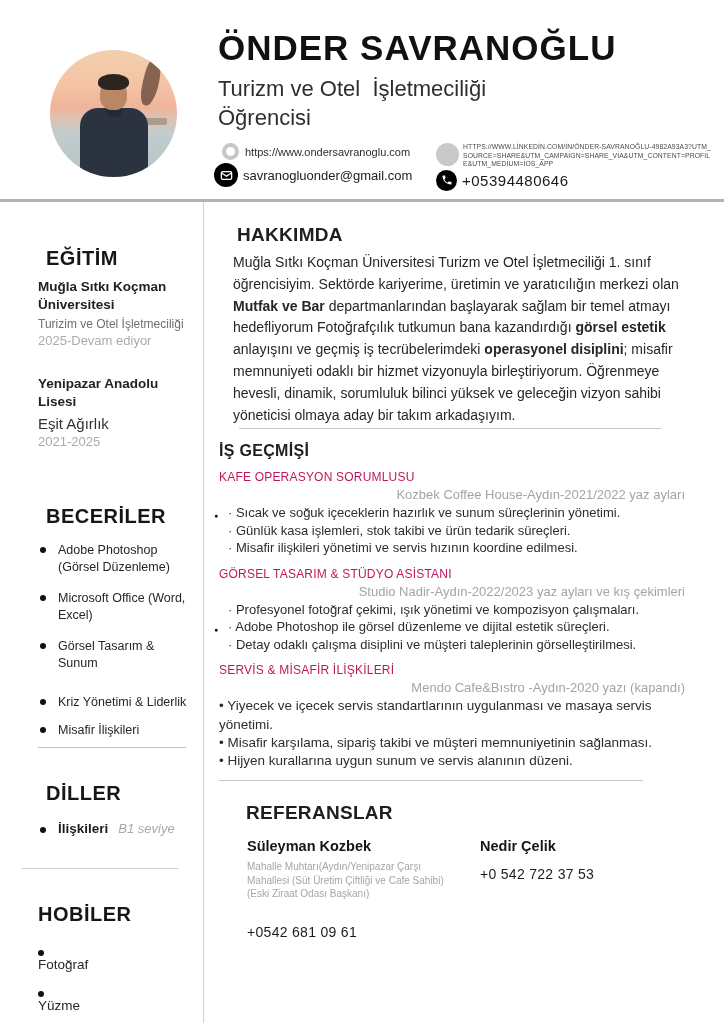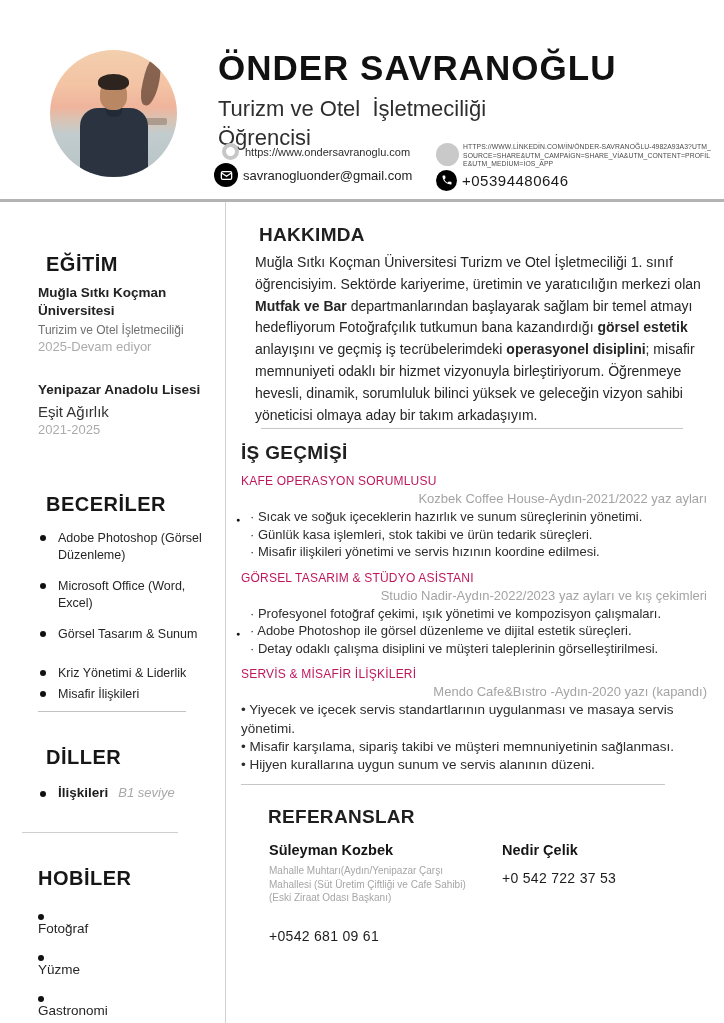--- a/index.html
+++ b/index.html
@@ -15,40 +15,40 @@
     position:absolute; left:50px; top:50px; width:127px; height:127px;
     border-radius:50%; overflow:hidden;
     background:linear-gradient(180deg,#f2cfae 0%,#f3c3a4 28%,#efb49c 45%,#d9c3b4 55%,#c2ccce 66%,#b7c3c6 100%);
   }
   .photo .pier { position:absolute; right:10px; top:68px; width:40px; height:7px; background:#8a7a6c; opacity:.55; border-radius:2px; }
   .photo .palm { position:absolute; right:18px; top:8px; width:16px; height:48px; background:#6b4a3a; opacity:.8; border-radius:40% 60% 50% 50%; transform:rotate(14deg); }
   .photo .head { position:absolute; left:50px; top:30px; width:27px; height:30px; background:#b98763; border-radius:46% 46% 42% 42%; }
   .photo .hair { position:absolute; left:48px; top:24px; width:31px; height:16px; background:#2d2420; border-radius:50% 50% 40% 40%; }
   .photo .body { position:absolute; left:30px; top:58px; width:68px; height:70px; background:#2c3340; border-radius:18px 18px 0 0; }
   .photo .collar { position:absolute; left:56px; top:58px; width:16px; height:9px; background:#222a35; border-radius:0 0 6px 6px; }
-  .headText { position:absolute; left:218px; top:48px; width:500px; }
+  .headText { position:absolute; left:218px; top:28px; width:500px; }
   .name { font-size:35px; font-weight:700; letter-spacing:1px; color:#111; white-space:nowrap; }
   .title { font-size:22px; color:#2e2e2e; line-height:29px; margin-top:6px; white-space:pre-wrap; }
   .contacts { position:absolute; left:214px; top:143px; width:506px; display:flex; }
   .c-col1 { width:222px; }
   .c-col2 { width:280px; }
   .c-row { display:flex; align-items:center; margin-bottom:3px; }
   .ringIcon { width:17px; height:17px; border:4px solid #c7c7c7; border-radius:50%; margin:0 6px 0 8px; flex:none; }
   .mailIcon { width:24px; height:24px; border-radius:50%; background:#000; display:flex; align-items:center; justify-content:center; margin-right:5px; flex:none; }
   .liIcon { width:23px; height:23px; border-radius:50%; background:#c9c9c9; margin-right:4px; flex:none; }
   .phIcon { width:21px; height:21px; border-radius:50%; background:#000; display:flex; align-items:center; justify-content:center; margin-right:5px; flex:none; }
   .url { font-size:11px; color:#2d2d2d; }
   .email { font-size:13px; color:#222; }
   .liUrl { font-size:6.8px; line-height:8.5px; color:#4a4a4a; letter-spacing:.1px; word-break:break-all; width:250px; }
   .liRow { align-items:flex-start; margin-bottom:1px; }
   .phone { font-size:15px; color:#1a1a1a; letter-spacing:.5px; }
   .topRule { position:absolute; top:199px; left:0; width:724px; height:3px; background:#b3b3b3; }
   
   .cols { position:absolute; top:202px; left:0; width:724px; height:821px; display:flex; }
-  .sidebar { width:226px; flex:none; border-right:1px solid #d2d2d2; padding:10px 14px 0 38px; }
+  .sidebar { width:204px; flex:none; border-right:1px solid #d2d2d2; padding:4px 14px 0 38px; }
   .main { flex:1; padding:0 40px 0 15px; }
   .sideHead { font-size:20px; font-weight:700; letter-spacing:.5px; color:#161616; }
   
   .eduHead { margin:41px 0 8px 8px; }
   .edu-school { font-size:13.5px; font-weight:700; line-height:18px; color:#222; }
   .edu-field1 { font-size:12px; color:#6f6f6f; margin-top:3px; }
   .edu-period { font-size:13px; color:#ababab; margin-top:2px; }
   .edu2 { margin-top:27px; }
   .edu-field2 { font-size:15px; color:#333; margin-top:4px; }
   
@@ -62,21 +62,21 @@
   .langName { font-weight:700; color:#1d1d1d; }
   .langLevel { font-style:italic; color:#a9a9a9; margin-left:10px; font-size:13px; }
   .sideDivider { width:156px; height:1px; background:#cfcfcf; margin:32px 0 0 -16px; }
   .hobbyHead { margin:34px 0 18px 0; }
   .hobbylist li { margin-bottom:12px; font-size:13.5px;flex-direction:column; }
   .hobbylist .dot { margin:6px 8px 0 0; }
   
   .aboutHead { font-size:19px; font-weight:700; letter-spacing:.3px; margin:22px 0 6px 18px; }
   .aboutText { font-size:14px; line-height:21.8px; color:#262626; width:452px; margin-left:14px; }
   .aboutRule { width:422px; height:1px; background:#c6c6c6; margin:2px 0 0 20px; }
-  .expHead { font-size:19px; font-weight:700; letter-spacing:.3px; margin:13px 0 10px 0; }
+  .expHead { font-size:16px; font-weight:700; letter-spacing:.3px; margin:13px 0 10px 0; }
   .job { margin-bottom:10px; }
   .jobTitle { font-size:12px; font-weight:400; color:#be185d; letter-spacing:.2px; }
   .jobMeta { font-size:13px; color:#a4a4a4; margin:3px 0 2px 0;text-align:right; }
   .jobBullets { list-style:none; width:442px; }
   .jobBullets li { position:relative; font-size:13px; line-height:17.5px; color:#2d2d2d; padding-left:9px; }
   .jobBullets li.side-dot::before { content:"●"; position:absolute; left:-5px; top:3px; font-size:7px; color:#111; }
   .job3 .jobBullets li { padding-left:0; font-size:13.5px; line-height:18.2px; font-family:"Liberation Sans", sans-serif; }
   .expRule { width:424px; height:1px; background:#c6c6c6; margin:4px 0 0 0; }
   .refHead { font-size:19px; font-weight:700; letter-spacing:.3px; margin:21px 0 14px 27px; }
   .refs { display:flex; margin-left:28px; }
@@ -160,21 +160,21 @@
           <span>Adobe Photoshop (Görsel Düzenleme)</span>
         </li>
       <li>
           <span class="dot"></span>
           <span>Microsoft Office (Word, Excel)</span>
         </li>
       <li style="margin-bottom:22px">
           <span class="dot"></span>
           <span>Görsel Tasarım &amp; Sunum</span>
         </li>
-      <li style="margin-bottom:4px">
+      <li style="margin-bottom:11px">
           <span class="dot"></span>
           <span>Kriz Yönetimi &amp; Liderlik</span>
         </li>
       <li>
           <span class="dot"></span>
           <span>Misafir İlişkileri</span>
         </li>
     </ul>
     <div class="skillRule"></div>
 

